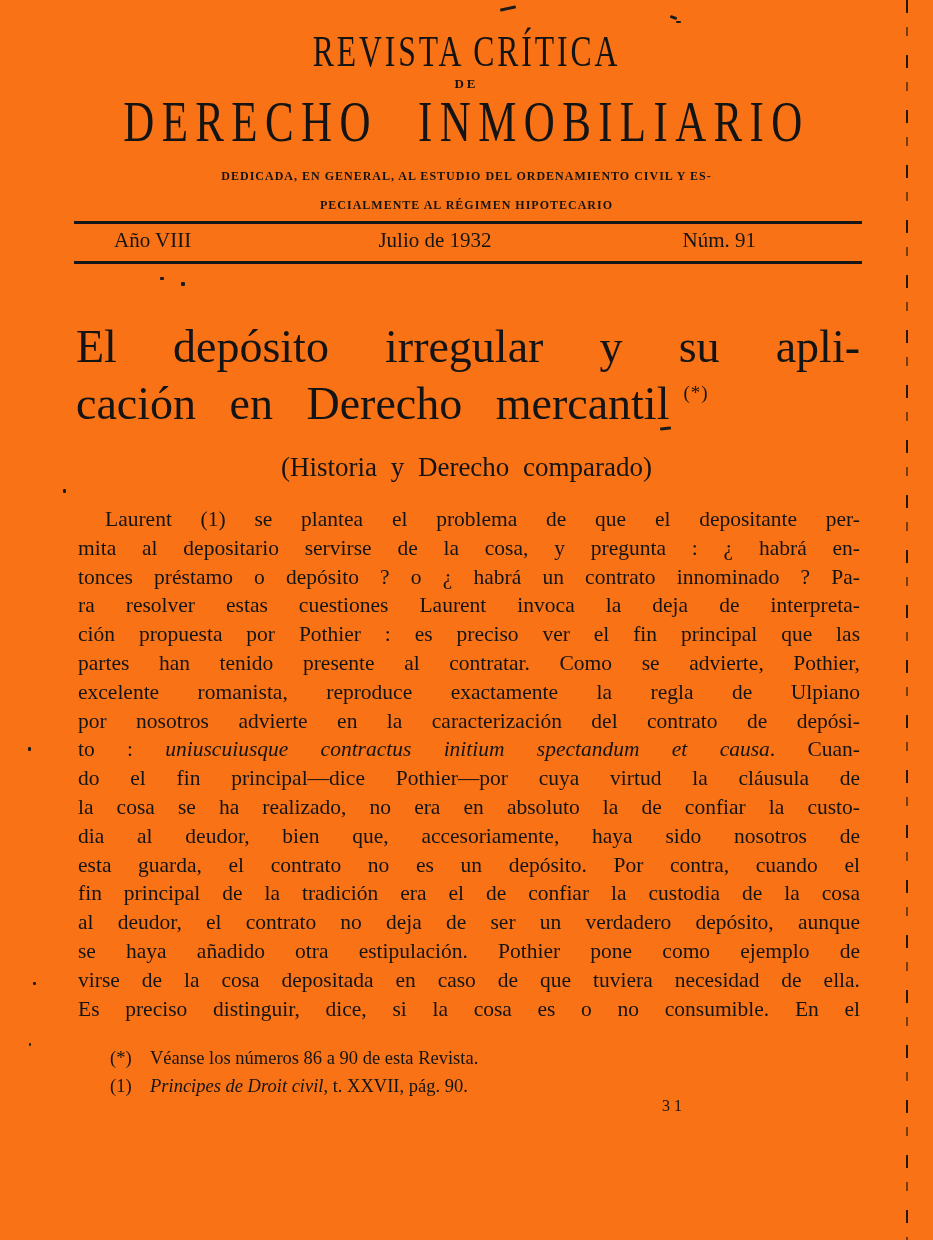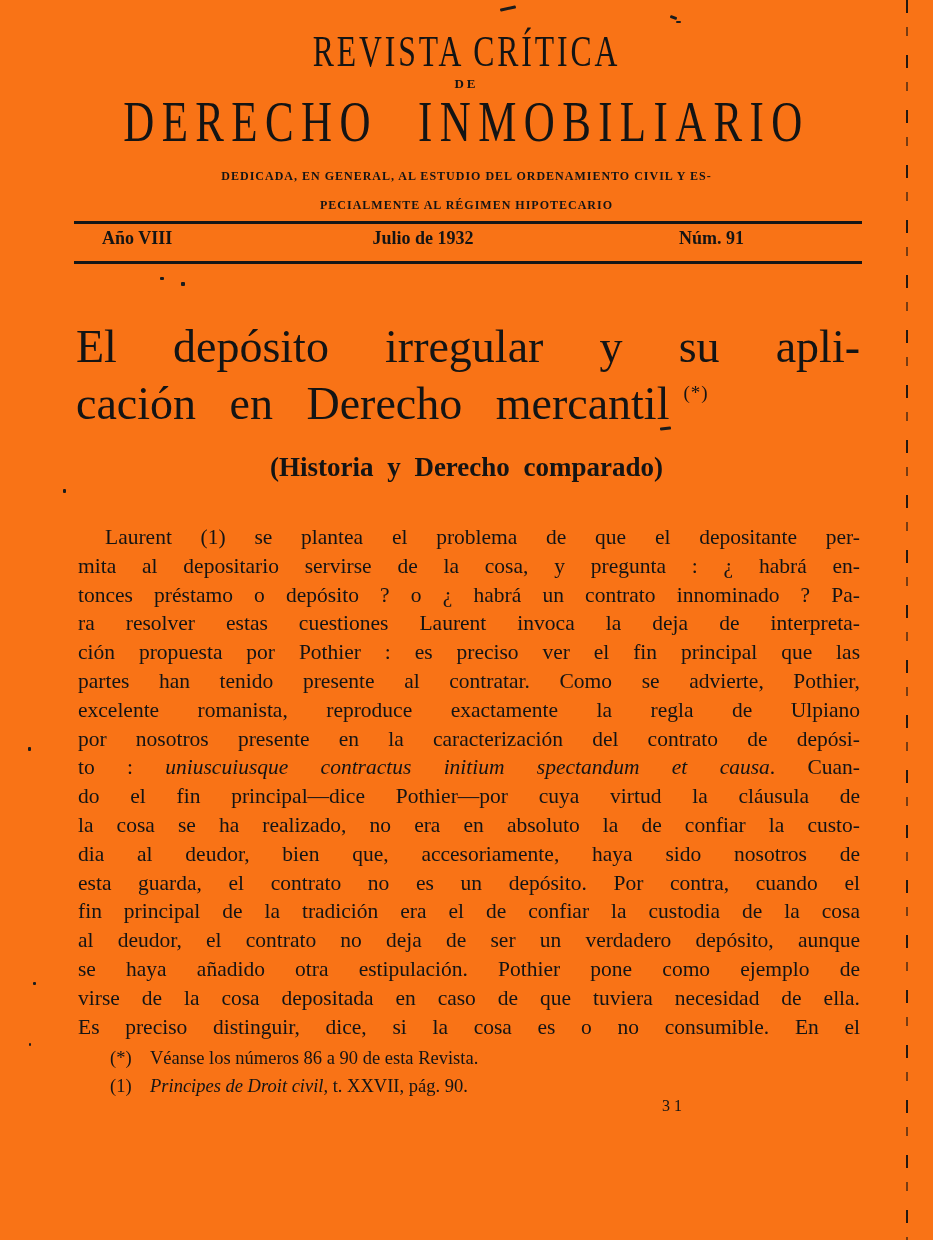--- a/index.html
+++ b/index.html
@@ -39,44 +39,44 @@
   .dedication {
     position:absolute; top:154px; left:0; width:100%;
     text-align:center; font-size:12px; font-weight:bold;
     letter-spacing:1px; line-height:29px;margin-top:8px;
   }
   
   .rule { position:absolute; left:74px; width:788px; height:3px; background:#161616; }
   .rule-top { top:221px; }
   .rule-bottom { top:261px; }
   .issue-bar {
-    position:absolute; top:228px; left:74px; width:788px;
+    position:absolute; top:228px; left:86px; width:788px;
     display:flex; align-items:baseline;
-    font-size:18px; font-weight:bold;
+    font-size:21px; font-weight:normal;
   }
   .issue-left  { flex:1; padding-left:28px; }
   .issue-center{ flex:0 0 auto; }
   .issue-right { flex:1; text-align:right; padding-right:118px; }
   
   .title-block { position:absolute; top:318px; left:76px; width:784px;
     font-size:46px; line-height:57px; }
   .title-line-1 { text-align:justify; text-align-last:justify; }
   .title-line-2 { word-spacing:22px; white-space:nowrap; }
   .title-sup { font-size:19px; position:relative; top:-20px; margin-left:14px; letter-spacing:1px; }
   .subtitle {
     position:absolute; top:452px; left:0; width:100%;
-    text-align:center; font-size:27px; font-weight:bold; word-spacing:7px;
+    text-align:center; font-size:27px; font-weight:normal; word-spacing:7px;
   }
   
   .body {
     position:absolute; top:505px; left:78px; width:782px;
     font-size:21.5px; line-height:28.8px;
   }
   .body-line { text-align:justify; text-align-last:justify; height:28.8px; }
-  .body-line.indent { text-indent:27px;margin-top:18px; }
+  .body-line.indent { text-indent:27px; }
   .italic { font-style:italic; }
   
   .footnotes {
     position:absolute; top:1044px; left:78px; width:760px;
     font-size:18.5px; line-height:28px;
     padding-left:32px; box-sizing:border-box;
   }
   .fn-mark { display:inline-block; width:40px; }
   
   .page-number {
@@ -126,21 +126,21 @@
   <div class="subtitle">(Historia y Derecho comparado)</div>
 
   <div class="body">
       <div class="body-line indent"><span>Laurent (1) se plantea el problema de que el depositante per-</span></div>
       <div class="body-line"><span>mita al depositario servirse de la cosa, y pregunta : ¿ habrá en-</span></div>
       <div class="body-line"><span>tonces préstamo o depósito ? o ¿ habrá un contrato innominado ? Pa-</span></div>
       <div class="body-line"><span>ra resolver estas cuestiones Laurent invoca la deja de interpreta-</span></div>
       <div class="body-line"><span>ción propuesta por Pothier : es preciso ver el fin principal que las</span></div>
       <div class="body-line"><span>partes han tenido presente al contratar. Como se advierte, Pothier,</span></div>
       <div class="body-line"><span>excelente romanista, reproduce exactamente la regla de Ulpiano</span></div>
-      <div class="body-line"><span>por nosotros presente en la caracterización del contrato de depósi-</span></div>
+      <div class="body-line"><span>por nosotros advierte en la caracterización del contrato de depósi-</span></div>
       <div class="body-line"><span>to : </span><span class="italic">uniuscuiusque contractus initium spectandum et causa</span><span>. Cuan-</span></div>
       <div class="body-line"><span>do el fin principal—dice Pothier—por cuya virtud la cláusula de</span></div>
       <div class="body-line"><span>la cosa se ha realizado, no era en absoluto la de confiar la custo-</span></div>
       <div class="body-line"><span>dia al deudor, bien que, accesoriamente, haya sido nosotros de</span></div>
       <div class="body-line"><span>esta guarda, el contrato no es un depósito. Por contra, cuando el</span></div>
       <div class="body-line"><span>fin principal de la tradición era el de confiar la custodia de la cosa</span></div>
       <div class="body-line"><span>al deudor, el contrato no deja de ser un verdadero depósito, aunque</span></div>
       <div class="body-line"><span>se haya añadido otra estipulación. Pothier pone como ejemplo de</span></div>
       <div class="body-line"><span>virse de la cosa depositada en caso de que tuviera necesidad de ella.</span></div>
       <div class="body-line"><span>Es preciso distinguir, dice, si la cosa es o no consumible. En el</span></div>

